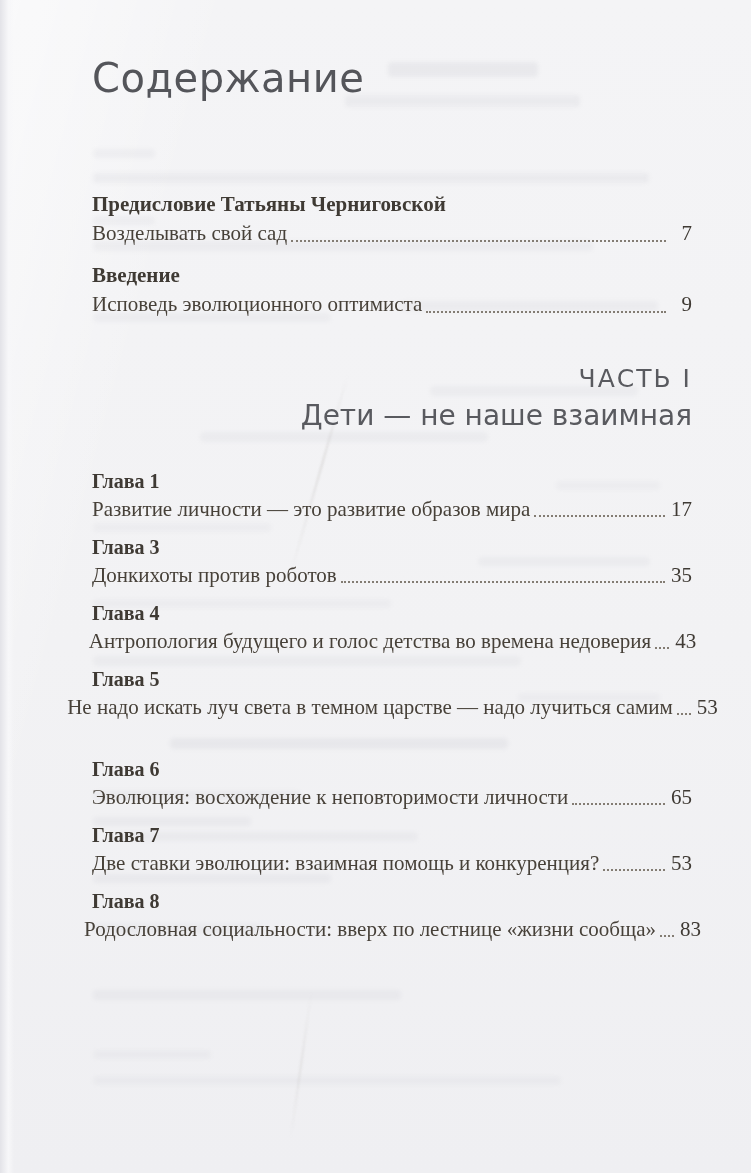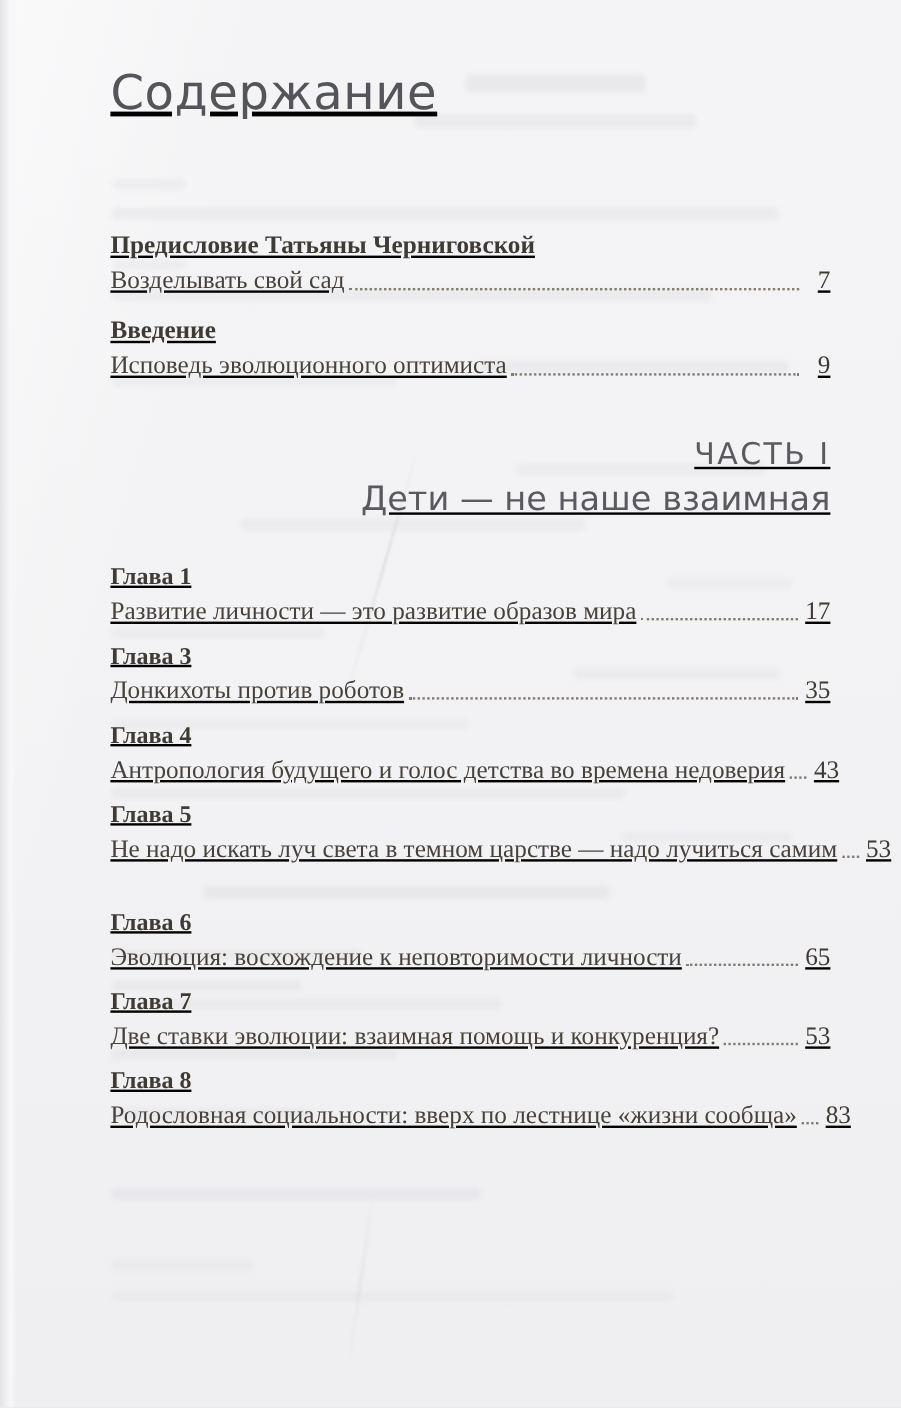--- a/index.html
+++ b/index.html
@@ -6,21 +6,20 @@
   body{
     width:751px;height:1173px;overflow:hidden;
     background:#e9e9ed;
     font-family:"Liberation Serif","DejaVu Serif",serif;
   }
   .photo{
     position:relative;width:751px;height:1173px;
     background:
       linear-gradient(105deg, rgba(255,255,255,.55) 0%, rgba(255,255,255,0) 22%),
       linear-gradient(180deg, #f4f4f6 0%, #f2f2f4 55%, #efeff2 100%);
-    text-decoration: underline;
   }
   
   .edge-left{
     position:absolute;left:0;top:0;width:14px;height:100%;
     background:linear-gradient(90deg,#e3e3e8 0%,#f7f7f9 60%,rgba(255,255,255,0) 100%);
   }
   .crease{
     position:absolute;left:318px;top:370px;width:2px;height:210px;
     background:linear-gradient(180deg,rgba(160,155,150,0) 0%,rgba(160,155,150,.25) 45%,rgba(160,155,150,0) 100%);
     transform:rotate(16deg);filter:blur(1px);
@@ -74,21 +73,21 @@
     font-size:25px;line-height:31px;text-transform:uppercase;letter-spacing:2px;
   }
   .part-title{
     font-size:28px;line-height:34px;margin-top:5px;
   }
   .chapters{margin-top:34px;}
   .chapter{margin-bottom:10px;}
   .ch-heading{
     font-weight:700;font-size:20px;line-height:28px;color:#3f3a34;
   }
-  .ch-line{font-size:21px;line-height:28px;}
+  .ch-line{font-size:21px;line-height:28px;justify-content:center;}
   .ch-line.plain{display:block;}
 </style>
 </head>
 <body>
 
 <div class="photo">
   <div class="edge-left"></div>
   <div class="ghosts" id="ghosts">
       <div class="ghost" style="left: 388px; top: 62px; width: 150px; height: 15px; opacity: 0.11;"></div>
       <div class="ghost" style="left: 345px; top: 95px; width: 235px; height: 12px; opacity: 0.09;"></div>

